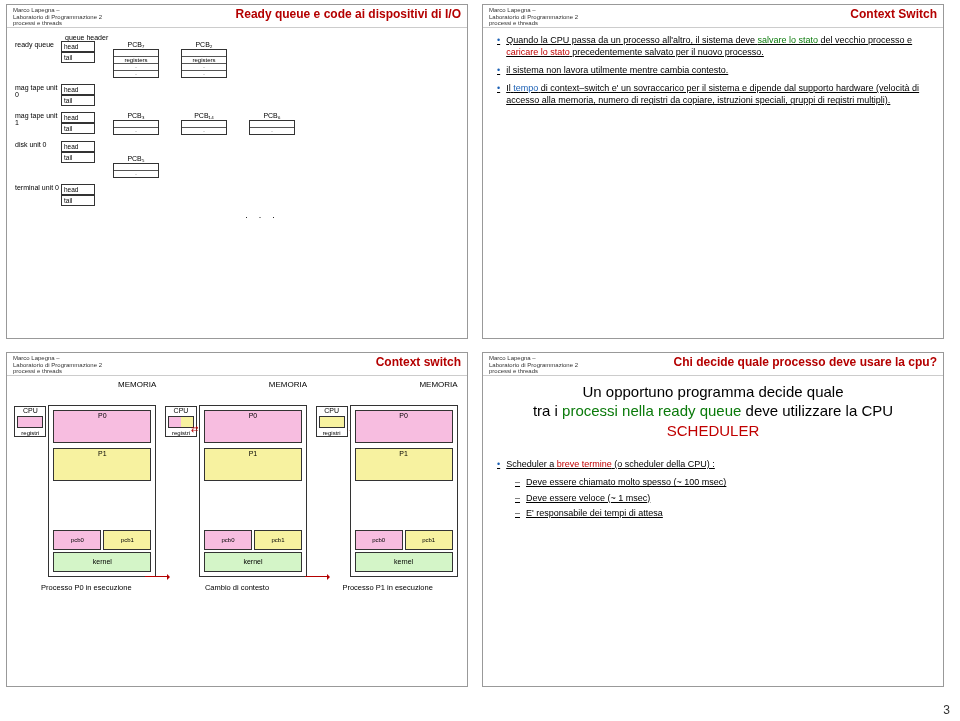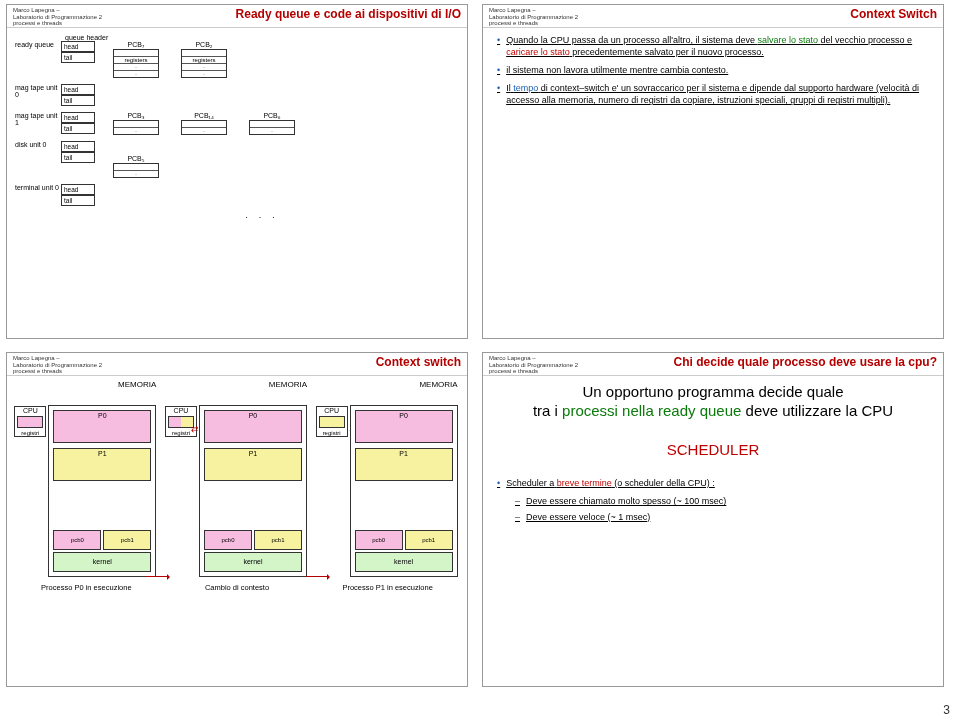--- a/index.html
+++ b/index.html
@@ -436,32 +436,35 @@
       <div>Laboratorio di Programmazione 2</div>
       <div>processi e threads</div>
     </div>
     <div class="slide-title">Chi decide quale processo deve usare la cpu?</div>
   </div>
   <div class="centered-block">
     <div>Un opportuno programma decide quale</div>
     <div>
       <span>tra i </span><span class="hl-green">processi nella ready queue</span><span> deve utilizzare la CPU</span>
     </div>
-    <div style="margin-top:19px;" class="hl-red">SCHEDULER</div>
+    <div style="margin-top:0;" class="hl-red">SCHEDULER</div>
   </div>
   <div class="slide-body" style="padding-top:18px;">
     <div class="bullet">
       <span>
         <span>Scheduler a</span>
         <span class="hl-red">breve termine</span>
         <span> (o scheduler della CPU) :</span>
       </span>
     </div>
     <div class="sub-bullet">
         <span>Deve essere chiamato molto spesso (~ 100 msec)</span>
       </div>
     <div class="sub-bullet">
         <span>Deve essere veloce (~ 1 msec)</span>
       </div>
+    <div class="sub-bullet">
+        <span>E' responsabile dei tempi di attesa</span>
+      </div>
   </div>
 </div>
 
 <div class="page-num">3</div>
 
 </body></html>

